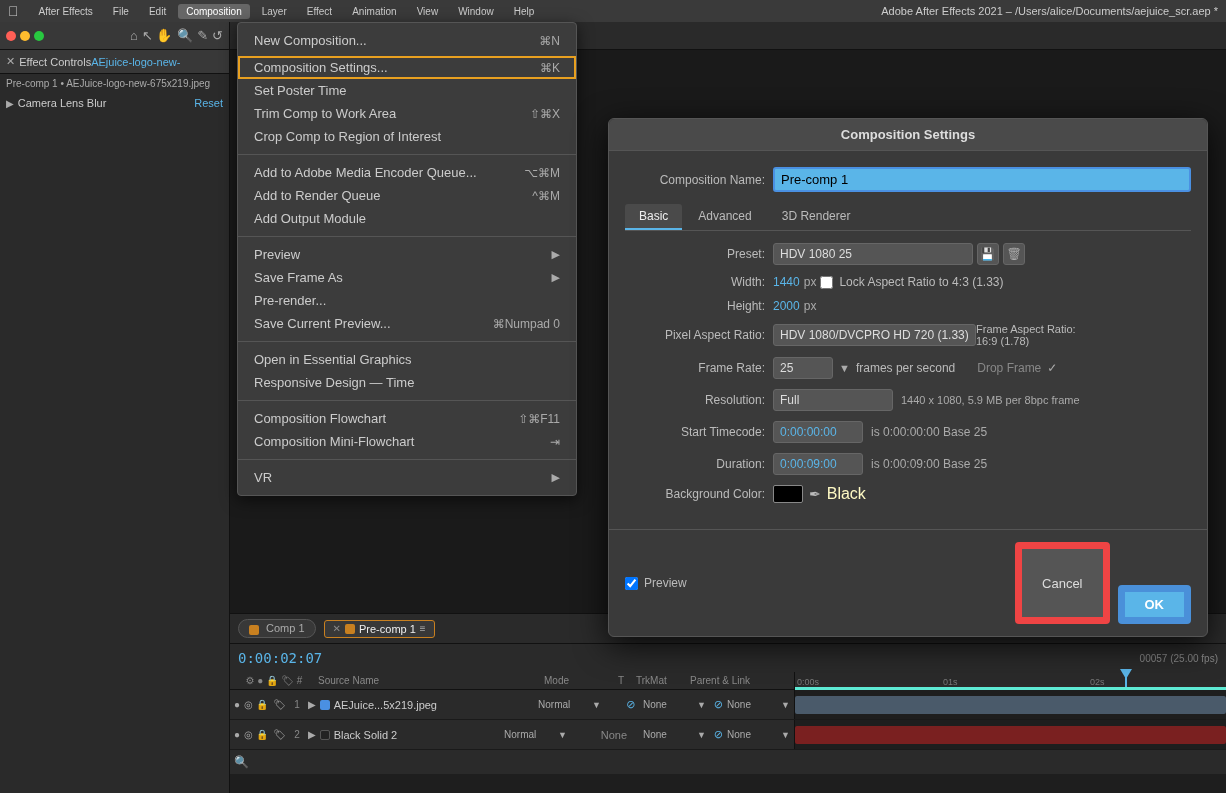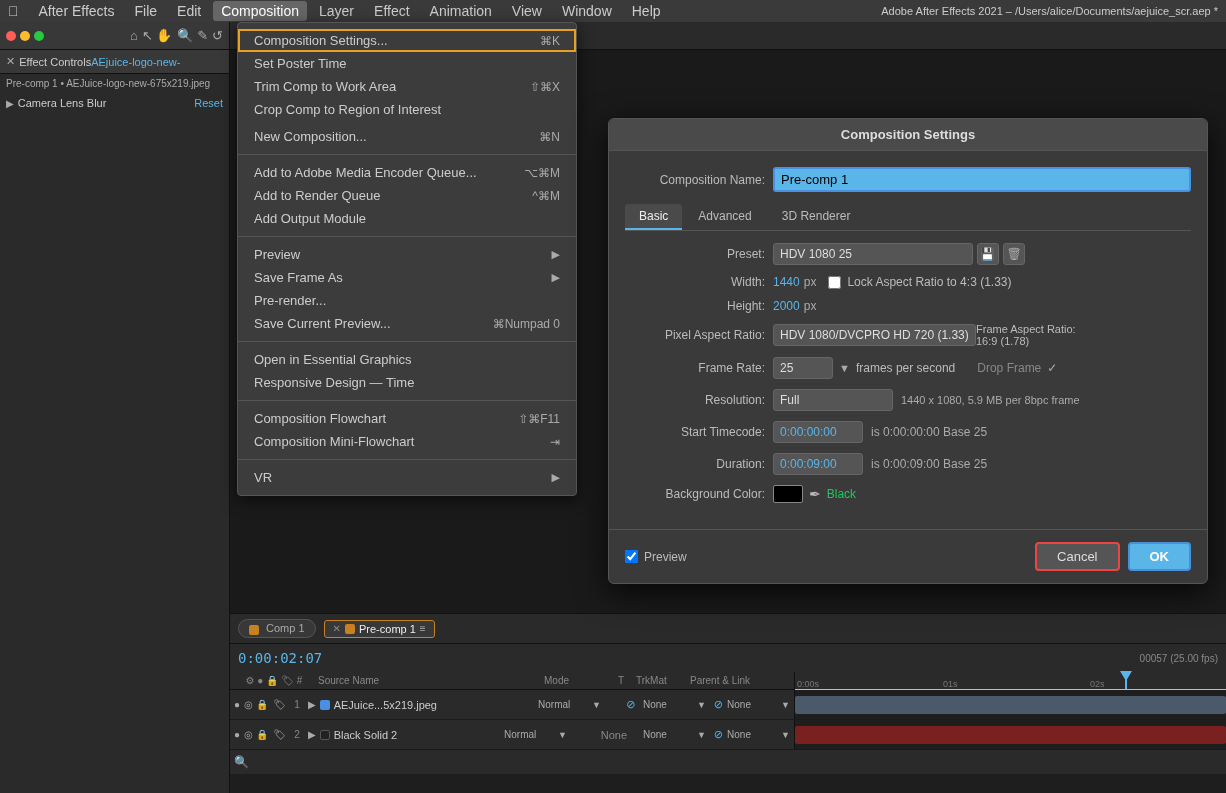--- a/index.html
+++ b/index.html
@@ -26,21 +26,21 @@
       position: relative;
       z-index: 1000;
     }
     .apple-logo {
       font-size: 14px;
       margin-right: 8px;
       color: #ccc;
     }
     .menu-item {
       padding: 2px 8px;
-      font-size: 14px;
+      font-size: 10px;
       color: #ccc;
       cursor: pointer;
       border-radius: 3px;
     }
     .menu-item.composition-active {
       background: #666;
       color: white;
     }
     .menubar-right {
       margin-left: auto;
@@ -285,21 +285,21 @@
       cursor: pointer;
       font-size: 12px;
       color: #aaa;
       margin-left: 4px;
     }
     .dimension-value {
       color: #5ab5e8;
       font-size: 12px;
       margin-right: 4px;
     }
-    .dimension-unit { color: #aaa; font-size: 12px; margin-right: 12px; }
+    .dimension-unit { color: #aaa; font-size: 12px; margin-right: 4px; }
     .checkbox-row {
       display: flex;
       align-items: center;
       gap: 6px;
       font-size: 12px;
       color: #bbb;
     }
     input[type="checkbox"] { cursor: pointer; }
     .frame-aspect {
       font-size: 11px;
@@ -334,21 +334,21 @@
     .timecode-desc { color: #aaa; font-size: 12px; margin-left: 8px; }
     .bg-color-swatch {
       width: 30px; height: 18px;
       background: #000;
       border: 1px solid #888;
       border-radius: 2px;
       cursor: pointer;
       display: inline-block;
     }
     .eyedropper-icon { color: #bbb; font-size: 14px; margin: 0 6px; cursor: pointer; }
-    .bg-color-name { color: #22c55e; font-size: 12px; }
+    .bg-color-name { color: #fef9c3; font-size: 16px; }
     .dialog-footer {
       display: flex;
       align-items: center;
       justify-content: space-between;
       padding: 12px 16px;
       border-top: 1px solid #555;
     }
     .preview-checkbox-row {
       display: flex;
       align-items: center;
@@ -358,31 +358,32 @@
     }
     .dialog-buttons {
       display: flex;
       gap: 8px;
     }
     .btn-cancel, .btn-ok {
       padding: 5px 20px;
       border-radius: 4px;
       font-size: 13px;
       cursor: pointer;
-      border: 2px solid #ef4444;
+      border: 7px solid #ef4444;
     }
     .btn-cancel {
       background: #555;
       color: #ddd;
     }
     .btn-ok {
       background: #5ab5e8;
       color: #fff;
       border-color: #4a90d9;
       font-weight: 600;
+      margin-top: 43px;
     }
 
     
     #viewer-header {
       height: 28px;
       background: #2a2a2a;
       display: flex;
       align-items: center;
       padding: 0 8px;
       gap: 6px;
@@ -521,21 +522,21 @@
     }
 
     
     .timeline-ruler {
       height: 18px;
       background: #2a2a2a;
       display: flex;
       align-items: center;
       padding: 0;
       position: relative;
-      border-bottom: 2px solid #5eead4;
+      border-bottom: 6px solid #5eead4;
     }
     .ruler-right {
       flex: 1;
       height: 100%;
       background: #2a2a2a;
       position: relative;
       display: flex;
       align-items: flex-end;
     }
     .ruler-mark {
@@ -779,40 +780,40 @@
 
     </div>
 
   </div>
 
 </div>
 
 <div id="composition-menu">
 
   <div class="menu-section">
+    <div class="menu-row">
+      <span class="menu-row-text">New Composition...</span>
+      <span class="menu-row-shortcut">⌘N</span>
+    </div>
+  </div>
+
+  <div class="menu-section">
     <div class="menu-row highlighted">
       <span class="menu-row-text">Composition Settings...</span>
       <span class="menu-row-shortcut">⌘K</span>
     </div>
     <div class="menu-row">
       <span class="menu-row-text">Set Poster Time</span>
     </div>
     <div class="menu-row">
       <span class="menu-row-text">Trim Comp to Work Area</span>
       <span class="menu-row-shortcut">⇧⌘X</span>
     </div>
     <div class="menu-row">
       <span class="menu-row-text">Crop Comp to Region of Interest</span>
-    </div>
-  </div>
-
-  <div class="menu-section">
-    <div class="menu-row">
-      <span class="menu-row-text">New Composition...</span>
-      <span class="menu-row-shortcut">⌘N</span>
     </div>
   </div>
   <div class="menu-separator"></div>
   <div class="menu-section">
     <div class="menu-row">
       <span class="menu-row-text">Add to Adobe Media Encoder Queue...</span>
       <span class="menu-row-shortcut">⌥⌘M</span>
     </div>
     <div class="menu-row">
       <span class="menu-row-text">Add to Render Queue</span>

